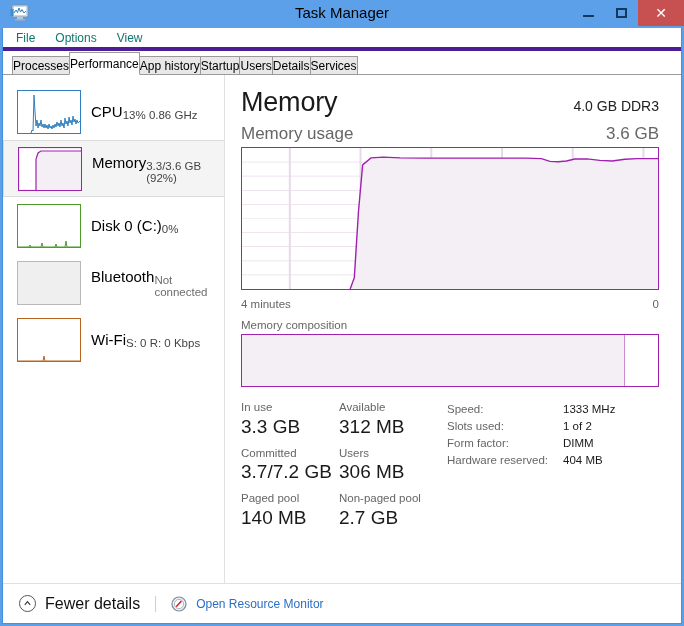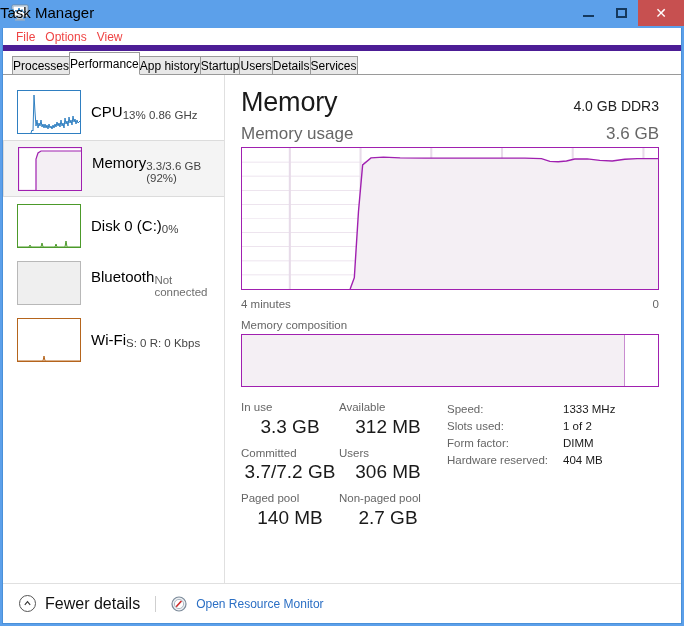--- a/index.html
+++ b/index.html
@@ -18,21 +18,21 @@
   .titlebar {
     height: 28px; position: relative; flex: 0 0 28px;
     background: #5ca0ea;
   }
   .app-icon {
     position: absolute; left: 10px; top: 4px;
     width: 20px; height: 19px;
   }
   .title-text {
     position: absolute; left: 0; right: 0; top: 4px;
-    font-size: 15px; color: #000;
+    text-align: center; font-size: 15px; color: #000;
     font-family: "Liberation Sans", sans-serif;
   }
   .winbtns { position: absolute; right: 0; top: 0; display: flex; height: 28px; }
   .winbtn {
     width: 33px; height: 24px; margin-top: 1px;
     display: flex; align-items: center; justify-content: center;
     color: #1a1a1a; font-size: 13px; line-height: 1;
   }
   .winbtn.close {
     width: 46px; height: 26px; margin-top: 0;
@@ -41,22 +41,22 @@
   .min-glyph { display:block; width: 11px; height: 2px; background: #15395e; margin-top: 6px; }
   .max-glyph { display:block; width: 11px; height: 10px; border: 2px solid #15395e; }
   
   .client {
     flex: 1 1 auto; margin: 0 2px 2px 2px;
     background: #fff; display: flex; flex-direction: column;
     border: 1px solid #4a90d9; border-top: none;
   }
   .menubar {
     height: 23px; flex: 0 0 23px; display: flex; align-items: center;
-    padding-left: 9px; gap: 2px; font-size: 12px; color: #ef4444;
-    background: #fff; border-bottom: 6px solid #4c1d95;
+    padding-left: 9px; gap: 12px; font-size: 12px; color: #0f766e;
+    background: #fff; border-bottom: 4px solid #4c1d95;
   }
   .menu-item { padding: 2px 4px; cursor: default; }
   
   .tabstrip {
     height: 24px; flex: 0 0 24px; position: relative;
     background: #fff; padding-left: 9px;
     display: flex; align-items: flex-end;
   }
   .tabstrip::after {
     content: ""; position: absolute; left: 0; right: 0; bottom: 0;
@@ -116,21 +116,21 @@
     display: flex; background: #fff; overflow: hidden;
   }
   .comp-used { background: #f4eff4; height: 100%; border-right: 1px solid #c98cd0; }
   .comp-free { background: #fff; height: 100%; flex: 1 1 auto; }
   
   .stats { display: flex; margin-top: 14px; }
   .stats-left { width: 196px; flex: 0 0 196px; }
   .stat-row { display: flex; margin-bottom: 8px; }
   .stat-cell { width: 50%; }
   .stat-cap { font-size: 11.5px; color: #666; line-height: 1.2; }
-  .stat-val { font-size: 19px; color: #1a1a1a; line-height: 1.25; white-space: nowrap; text-align: center; }
+  .stat-val { font-size: 19px; color: #1a1a1a; line-height: 1.25; white-space: nowrap; }
   .stats-right { flex: 1 1 auto; padding-left: 10px; }
   .spec-row { display: flex; font-size: 11.5px; line-height: 17px; }
   .spec-cap { width: 116px; flex: 0 0 116px; color: #666; }
   .spec-val { color: #1a1a1a; }
   
   .footer {
     flex: 0 0 40px; height: 40px; display: flex; align-items: center;
     padding-left: 16px; gap: 9px;
     border-top: 1px solid #e0e0e0; background: #fff;
   }

